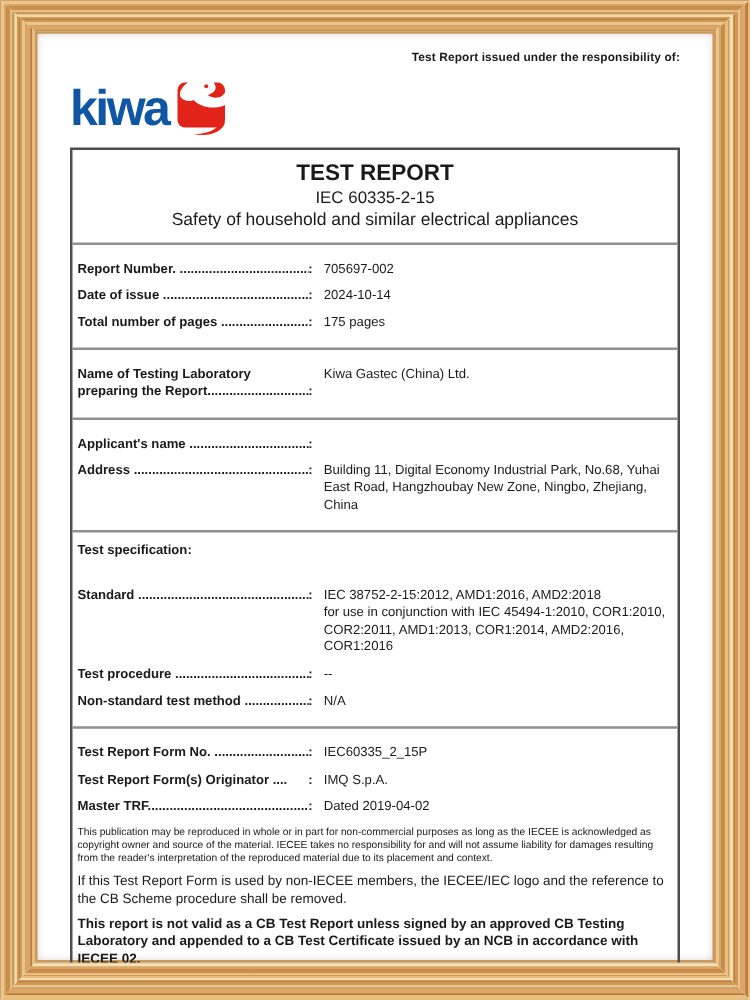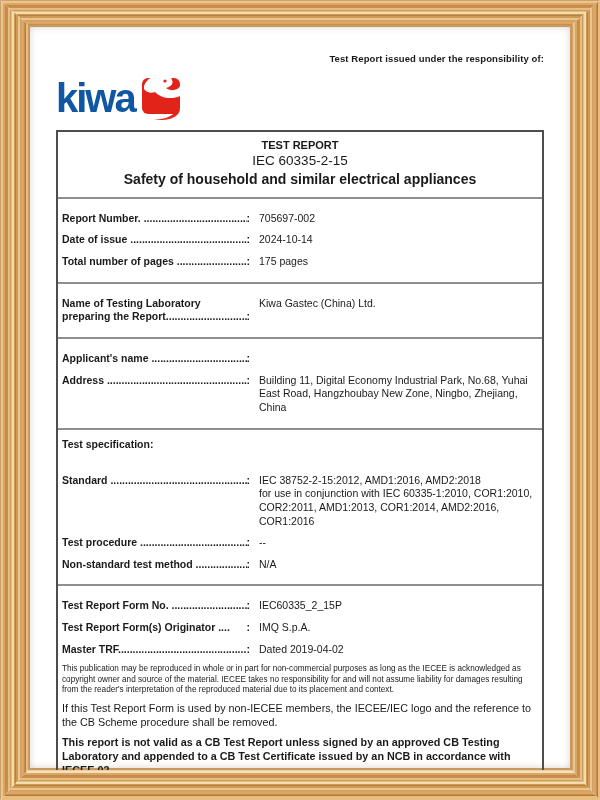--- a/index.html
+++ b/index.html
@@ -26,36 +26,36 @@
     box-shadow:inset 0 3px 0 rgba(255,245,220,.55);}
   .wood-left{top:0;left:0;width:28px;height:800px;
     clip-path:polygon(0 0,100% 25px,100% calc(100% - 30px),0 100%);}
   .wood-right{top:0;right:0;width:28px;height:800px;
     clip-path:polygon(100% 0,100% 100%,0 calc(100% - 30px),0 25px);}
   
   .page{
     position:absolute;top:25px;left:28px;right:28px;bottom:30px;
     background:#fff;z-index:4;
     box-shadow:inset 0 0 0 2px #c99a5e, inset 0 0 8px rgba(90,50,10,.35);
-    padding:12px;box-sizing:border-box;overflow:hidden;
+    padding:0;box-sizing:border-box;overflow:hidden;
   }
   .content{width:488px;margin:0 auto;}
   
   .issued-note{
     text-align:right;font-size:9.5px;font-weight:bold;margin-top:16px;letter-spacing:.1px;
   }
   .logo-wrap{display:flex;justify-content:flex-start;margin:6px 6px 8px 0;}
   
   .doc-table{border:2px solid #4d4d4d;margin-top:6px;}
   .trow{border-top:2px solid #8f8f8f;padding:5px 4px;}
   .trow:first-child{border-top:none;}
   .title-block{text-align:center;padding:7px 4px 9px 4px;}
-  .t1{font-size:11px;font-weight:bold;line-height:1.25;}
+  .t1{font-size:18px;font-weight:bold;line-height:1.25;}
   .t2{font-size:13.5px;font-weight:normal;line-height:1.25;}
-  .t3,.t4{font-size:14px;font-weight:bold;line-height:1.3;}
+  .t3,.t4{font-size:14px;font-weight:normal;line-height:1.3;}
   
   .frow{display:flex;align-items:flex-start;margin:8px 0;font-size:10.5px;line-height:1.3;}
   .flabel{width:188px;flex:none;font-weight:bold;display:flex;}
   .flabel .ltxt{flex:1 1 auto;white-space:nowrap;overflow:hidden;}
   .flabel .colon{flex:none;}
   .flabel-stack{width:188px;flex:none;font-weight:bold;}
   .flabel-stack .lrow{display:flex;}
   .flabel-stack .ltxt{flex:1 1 auto;white-space:nowrap;overflow:hidden;}
   .fvalue{flex:1;padding-left:9px;}
   .spec-heading{font-size:10.5px;font-weight:bold;margin:3px 0 24px 0;}
@@ -151,21 +151,21 @@
 
       <div class="trow">
         <div class="spec-heading">Test specification:</div>
         <div class="frow">
           <span class="flabel">
               <span class="ltxt">Standard .....................................................</span>
               <span class="colon">:</span>
             </span>
           <span class="fvalue">
             <div>IEC 38752-2-15:2012, AMD1:2016, AMD2:2018</div>
-            <div>for use in conjunction with IEC 60335-1:2010, COR1:2010, COR2:2011, AMD1:2013, COR1:2014, AMD2:2016, COR1:2016</div>
+            <div>for use in conjunction with IEC 45494-1:2010, COR1:2010, COR2:2011, AMD1:2013, COR1:2014, AMD2:2016, COR1:2016</div>
           </span>
         </div>
         <div class="frow">
           <span class="flabel">
               <span class="ltxt">Test procedure ...........................................</span>
               <span class="colon">:</span>
             </span>
           <span class="fvalue">--</span>
         </div>
         <div class="frow">

